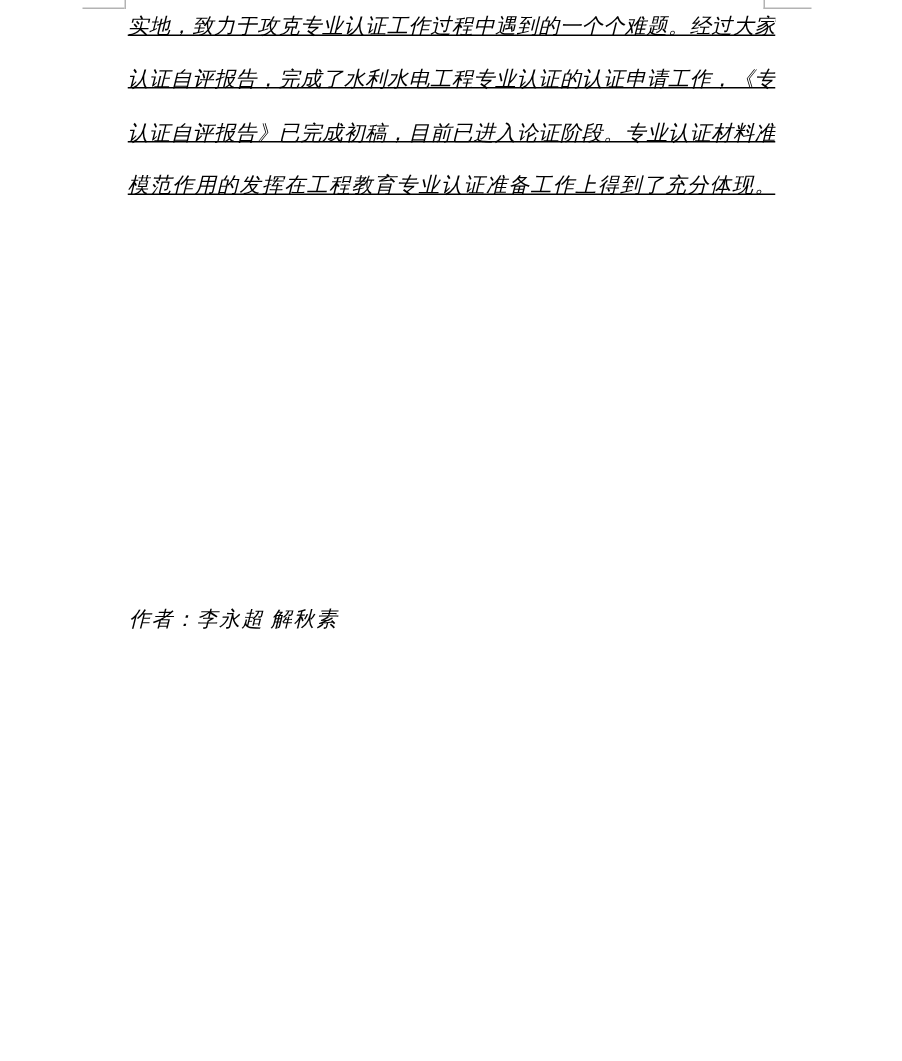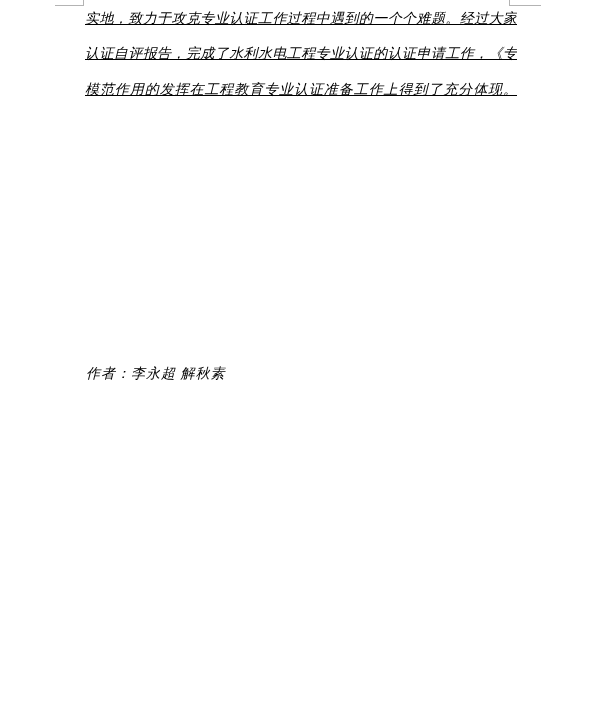--- a/index.html
+++ b/index.html
@@ -40,39 +40,40 @@
     overflow: hidden;
     text-align: justify;
     text-align-last: justify;
   }
   .body-text .line.last {
     text-align-last: justify;
   }
   .author {
     position: absolute;
     left: 86px;
-    top: 364px;
+    top: 404px;
     font-size: 14px;
     line-height: 20px;
     letter-spacing: 1px;
     white-space: pre;
     text-align: right;
   }
 </style>
 </head>
 <body>
 
 <div class="page">
 
   <div class="crop crop-left-h"></div>
   <div class="crop crop-left-v"></div>
   <div class="crop crop-right-h"></div>
   <div class="crop crop-right-v"></div>
 
   <div class="body-text">
     <div class="line">实地，致力于攻克专业认证工作过程中遇到的一个个难题。经过大家</div>
     <div class="line">认证自评报告，完成了水利水电工程专业认证的认证申请工作，《专业</div>
+    <div class="line">认证自评报告》已完成初稿，目前已进入论证阶段。专业认证材料准</div>
     <div class="line last">模范作用的发挥在工程教育专业认证准备工作上得到了充分体现。</div>
   </div>
 
   <div class="author">作者：李永超 解秋素</div>
 
 </div>
 
 </body></html>

